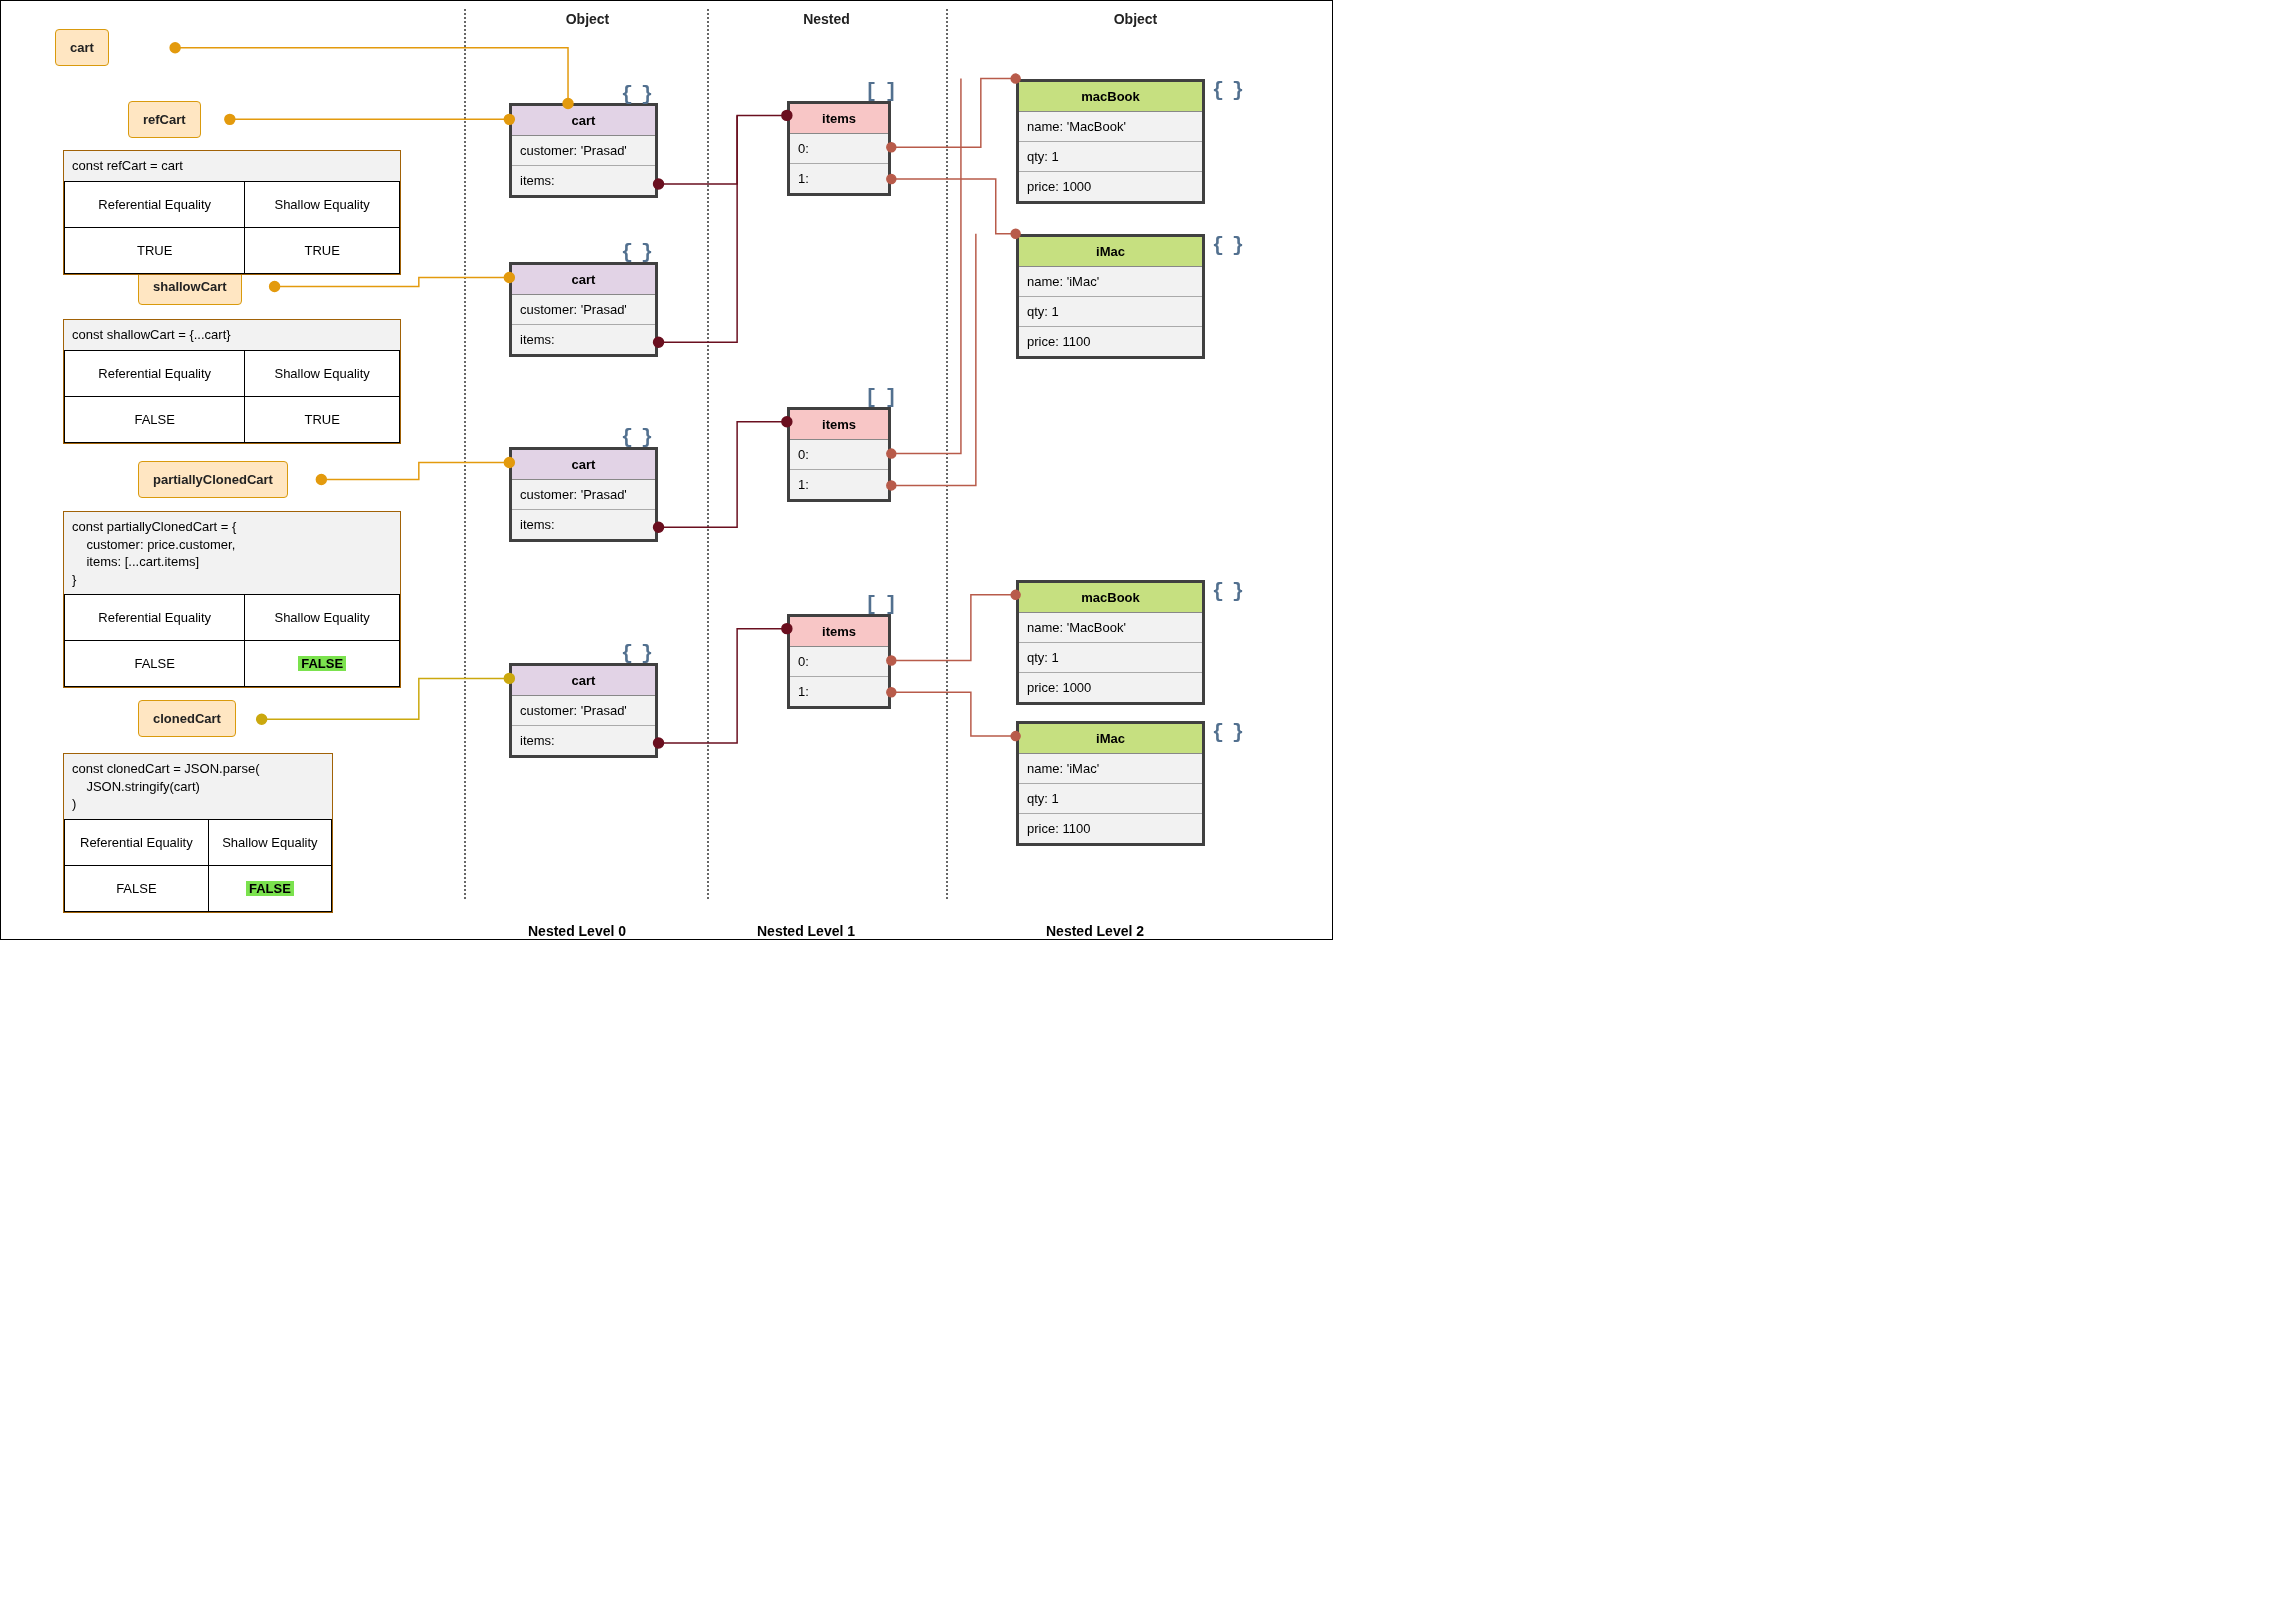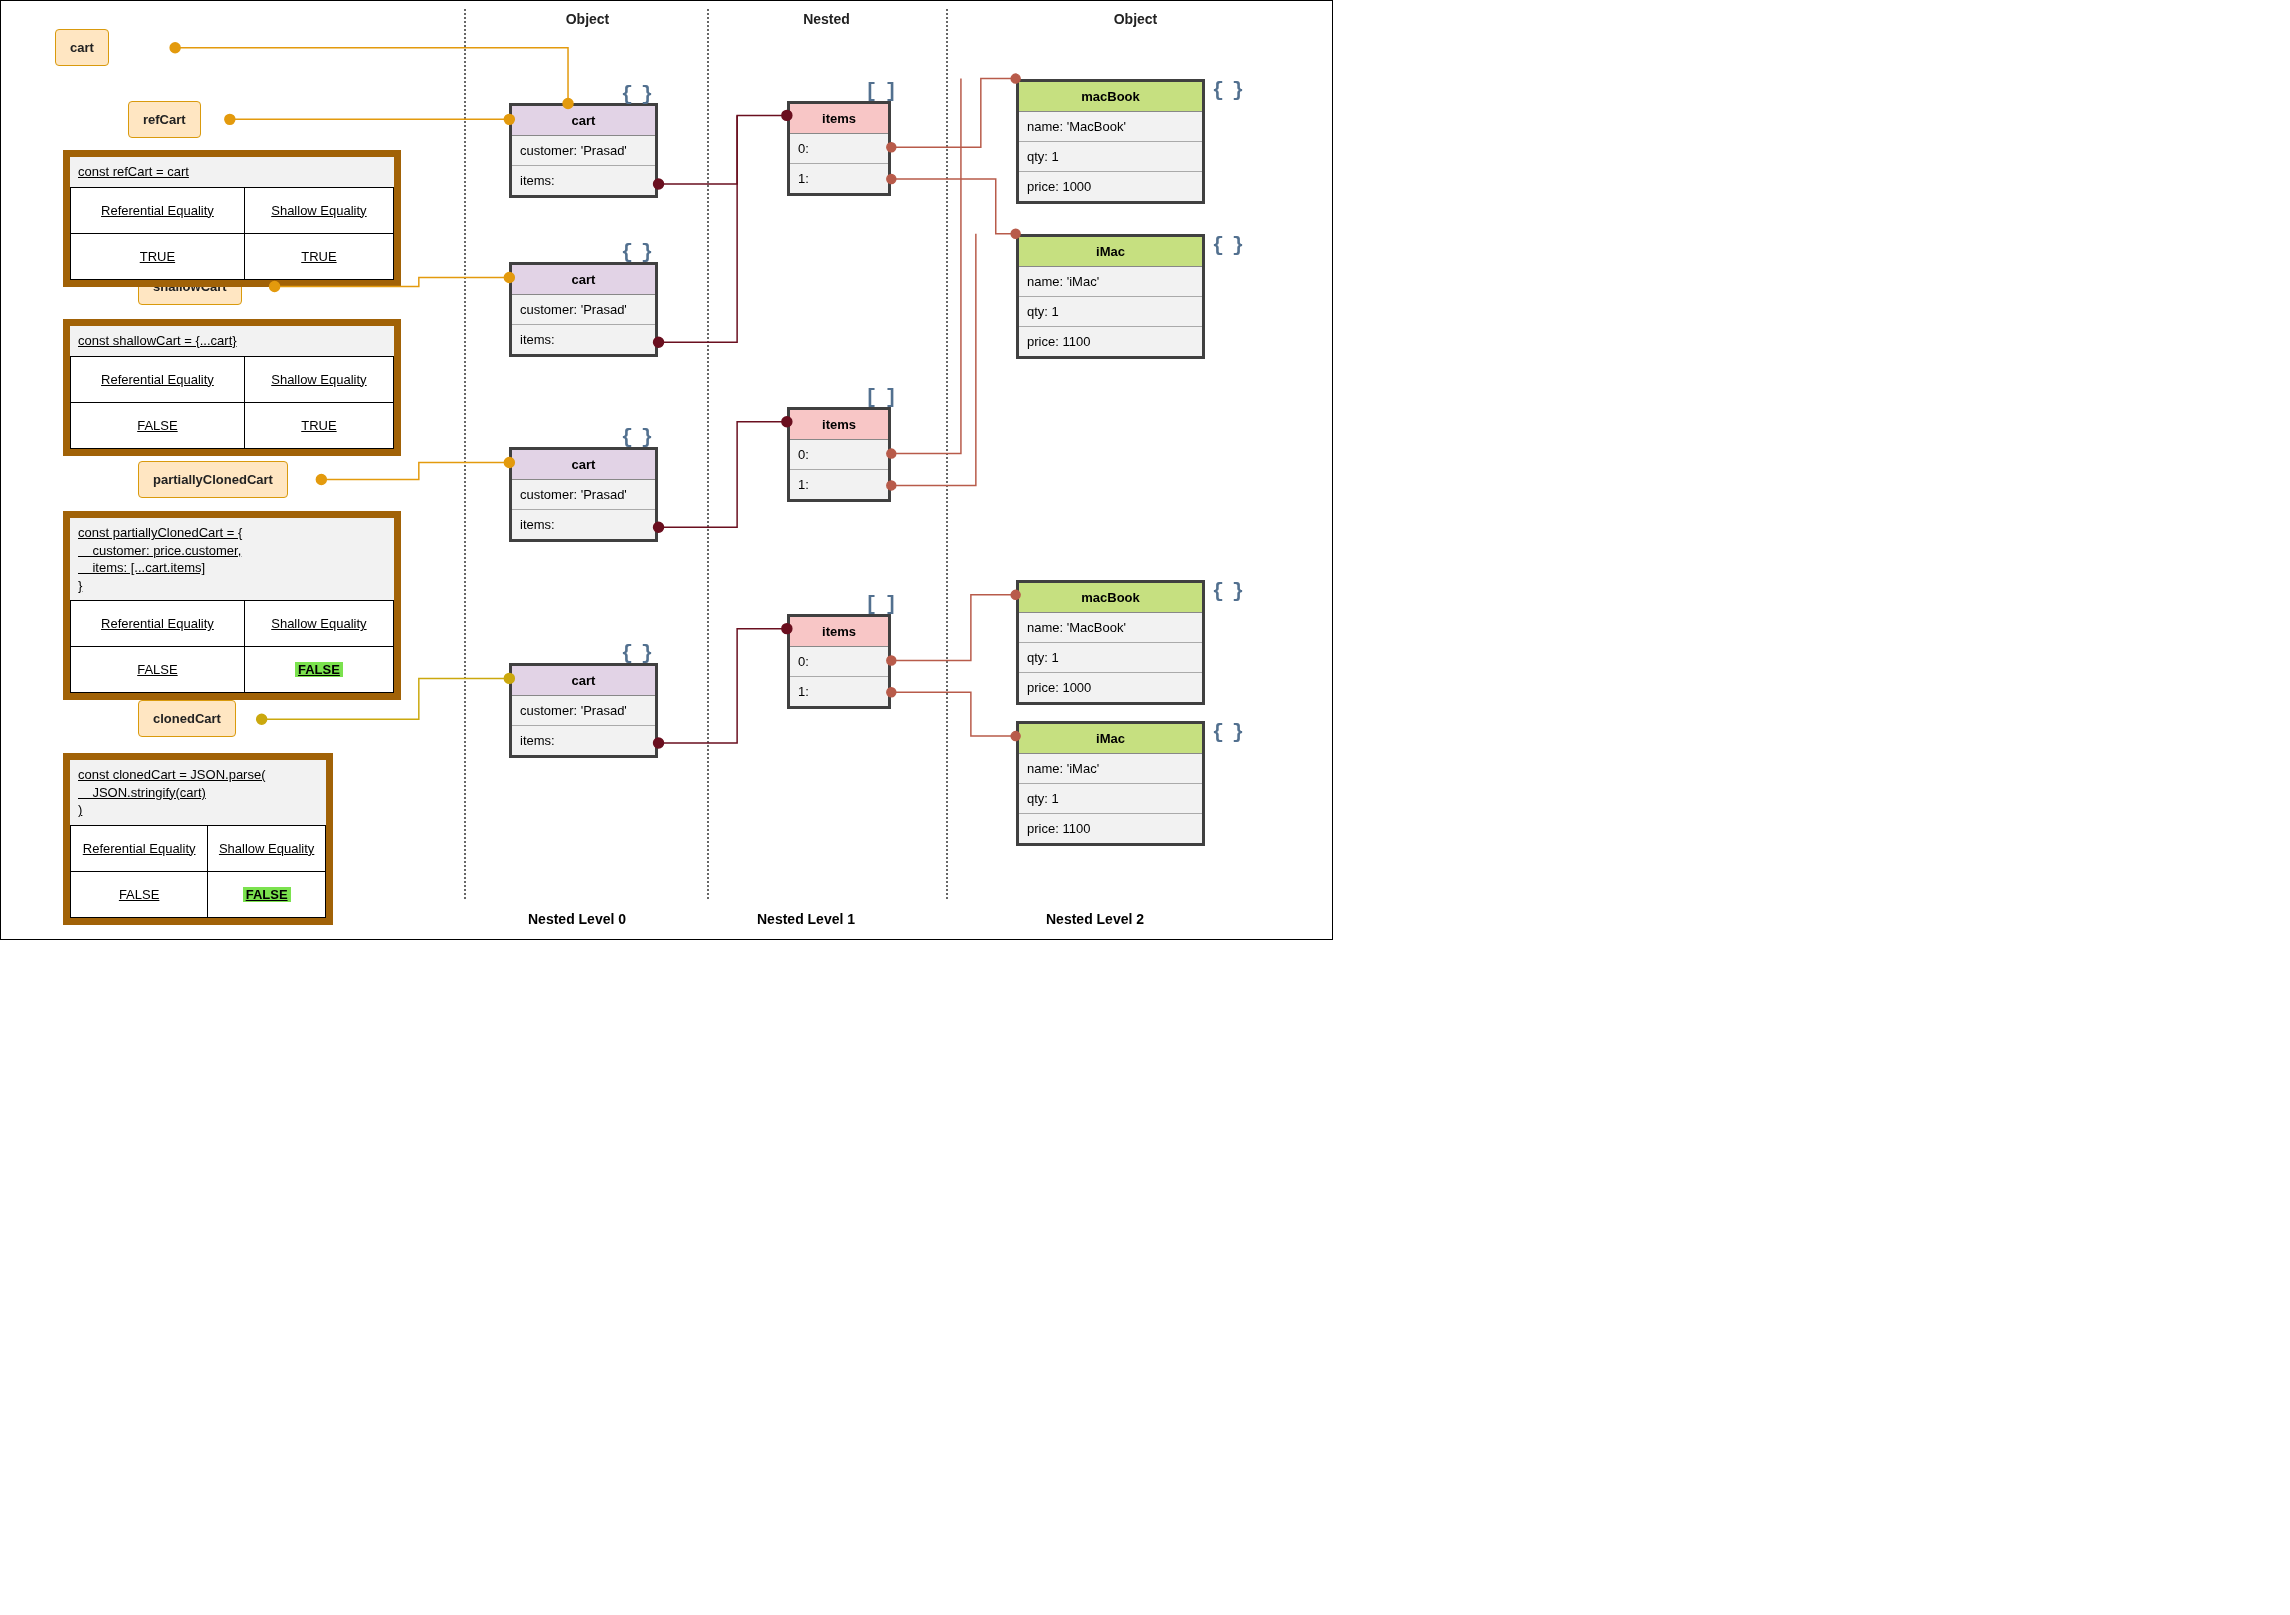--- a/index.html
+++ b/index.html
@@ -53,24 +53,23 @@
     border-radius: 4px;
     font-size: 13px;
     font-weight: bold;
     color: #222;
   }
 
   
   .panel {
     position: absolute;
     background: #f2f2f2;
-    border: 7px solid #a16207;
+    border: 1px solid #a16207;
     font-size: 13px;
     box-sizing: border-box;
-    text-decoration: underline;
   }
   .panel .code {
     padding: 6px 8px;
     font-family: Arial, sans-serif;
     white-space: pre;
     line-height: 1.35;
   }
   .panel table {
     width: 100%;
     border-collapse: collapse;
@@ -118,21 +117,21 @@
     position: absolute;
     font-family: "Courier New", monospace;
     font-size: 20px;
     font-weight: bold;
     color: #52708f;
     letter-spacing: -2px;
   }
 
   .bottom-labels {
     position: absolute;
-    bottom: 12px;
+    bottom: 0;
     font-size: 14px;
     font-weight: bold;
   }
 </style>
 </head>
 <body>
 
 <div class="canvas">
 
   <div class="vline" style="left:463px;"></div>

